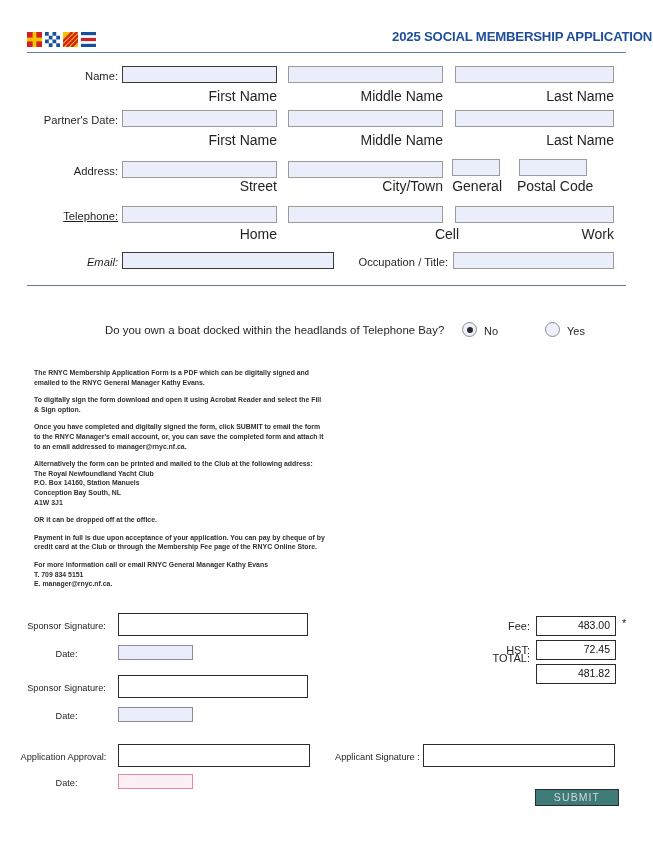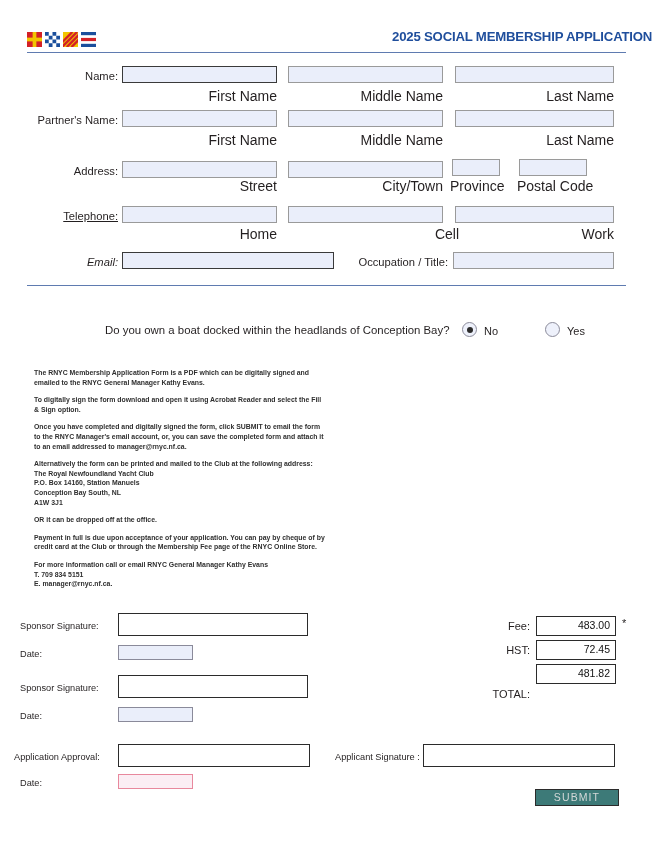--- a/index.html
+++ b/index.html
@@ -170,21 +170,21 @@
   .asterisk {
     position: absolute;
     font-size: 11px;
     color: #231f20;
   }
 
   
   .sig-label {
     position: absolute;
     font-size: 9.2px;
-    text-align: left;
+    text-align: center;
     white-space: nowrap;
     color: #231f20;
   }
   .sig-box {
     position: absolute;
     background: #ffffff;
     border: 1.5px solid #2b2b2b;
     box-sizing: border-box;
   }
   .date-box {
@@ -262,54 +262,54 @@
   <div class="divider" id="divider-top"></div>
 
   <div class="row-label" style="left:38px; top:70px; width:80px;">Name:</div>
   <div class="fld focus" style="left:122px; top:66px; width:155px; height:17px;"></div>
   <div class="sub-label" style="left:122px; top:88px; width:155px;">First Name</div>
   <div class="fld" style="left:288px; top:66px; width:155px; height:17px;"></div>
   <div class="sub-label" style="left:288px; top:88px; width:155px;">Middle Name</div>
   <div class="fld" style="left:455px; top:66px; width:159px; height:17px;"></div>
   <div class="sub-label" style="left:455px; top:88px; width:159px;">Last Name</div>
 
-  <div class="row-label" style="left:18px; top:114px; width:100px;">Partner's Name:</div>
+  <div class="row-label" style="left:18px; top:114px; width:100px;">Partner's Date:</div>
   <div class="fld" style="left:122px; top:110px; width:155px; height:17px;"></div>
   <div class="sub-label" style="left:122px; top:132px; width:155px;">First Name</div>
   <div class="fld" style="left:288px; top:110px; width:155px; height:17px;"></div>
   <div class="sub-label" style="left:288px; top:132px; width:155px;">Middle Name</div>
   <div class="fld" style="left:455px; top:110px; width:159px; height:17px;"></div>
   <div class="sub-label" style="left:455px; top:132px; width:159px;">Last Name</div>
 
   <div class="row-label" style="left:38px; top:165px; width:80px;">Address:</div>
   <div class="fld" style="left:122px; top:161px; width:155px; height:17px;"></div>
   <div class="sub-label" style="left:122px; top:178px; width:155px;">Street</div>
   <div class="fld" style="left:288px; top:161px; width:155px; height:17px;"></div>
   <div class="sub-label" style="left:288px; top:178px; width:155px;">City/Town</div>
   <div class="fld" style="left:452px; top:159px; width:48px; height:17px;"></div>
-  <div class="sub-label" style="left:450px; top:178px; width:52px;">Province</div>
+  <div class="sub-label" style="left:450px; top:178px; width:52px;">General</div>
   <div class="fld" style="left:519px; top:159px; width:68px; height:17px;"></div>
   <div class="sub-label" style="left:517px; top:178px; width:72px;">Postal Code</div>
 
   <div class="row-label" style="left:28px; top:210px; width:90px;text-decoration:underline;">Telephone:</div>
   <div class="fld" style="left:122px; top:206px; width:155px; height:17px;"></div>
   <div class="sub-label" style="left:122px; top:226px; width:155px;">Home</div>
   <div class="fld" style="left:288px; top:206px; width:155px; height:17px;"></div>
   <div class="sub-label" style="left:304px; top:226px; width:155px;">Cell</div>
   <div class="fld" style="left:455px; top:206px; width:159px; height:17px;"></div>
   <div class="sub-label" style="left:455px; top:226px; width:159px;">Work</div>
 
   <div class="row-label" style="left:48px; top:256px; width:70px;font-style:italic;">Email:</div>
   <div class="fld focus" style="left:122px; top:252px; width:212px; height:17px;"></div>
   <div class="row-label" style="left:330px; top:256px; width:118px;">Occupation / Title:</div>
   <div class="fld" style="left:453px; top:252px; width:161px; height:17px;"></div>
 
   <div class="divider" id="divider-mid"></div>
 
-  <div class="question" style="left:105px; top:324px;">Do you own a boat docked within the headlands of Conception Bay?</div>
+  <div class="question" style="left:105px; top:324px;">Do you own a boat docked within the headlands of Telephone Bay?</div>
   <div class="radio" style="left:462px; top:322px;">
     <span class="dot"></span>
   </div>
   <div class="radio-label" style="left:484px; top:325px;">No</div>
   <div class="radio" style="left:545px; top:322px;"></div>
   <div class="radio-label" style="left:567px; top:325px;">Yes</div>
 
   <div class="instructions">
     <p>The RNYC Membership Application Form is a PDF which can be digitally signed and emailed to the RNYC General Manager Kathy Evans.</p>
     <p>To digitally sign the form download and open it using Acrobat Reader and select the Fill &amp; Sign option.</p>
@@ -326,21 +326,21 @@
     <p class="tight">E. manager@rnyc.nf.ca.</p>
   </div>
 
   <div class="fee-label" style="left:450px; top:620px; width:80px;">Fee:</div>
   <div class="fee-box" style="left:536px; top:616px; width:80px; height:20px;">483.00</div>
   <div class="asterisk" style="left:622px; top:617px;">*</div>
 
   <div class="fee-label" style="left:450px; top:644px; width:80px;">HST:</div>
   <div class="fee-box" style="left:536px; top:640px; width:80px; height:20px;">72.45</div>
 
-  <div class="fee-label" style="left:440px; top:688px; width:90px;">TOTAL:</div>
+  <div class="fee-label" style="left:440px; top:652px; width:90px;">TOTAL:</div>
   <div class="fee-box" style="left:536px; top:664px; width:80px; height:20px;">481.82</div>
 
   <div class="sig-label" style="left:20px; top:621px; width:93px;">Sponsor Signature:</div>
   <div class="sig-box" style="left:118px; top:613px; width:190px; height:23px;"></div>
 
   <div class="sig-label" style="left:20px; top:649px; width:93px;">Date:</div>
   <div class="date-box" style="left:118px; top:645px; width:75px; height:15px;"></div>
 
   <div class="sig-label" style="left:20px; top:683px; width:93px;">Sponsor Signature:</div>
   <div class="sig-box" style="left:118px; top:675px; width:190px; height:23px;"></div>

